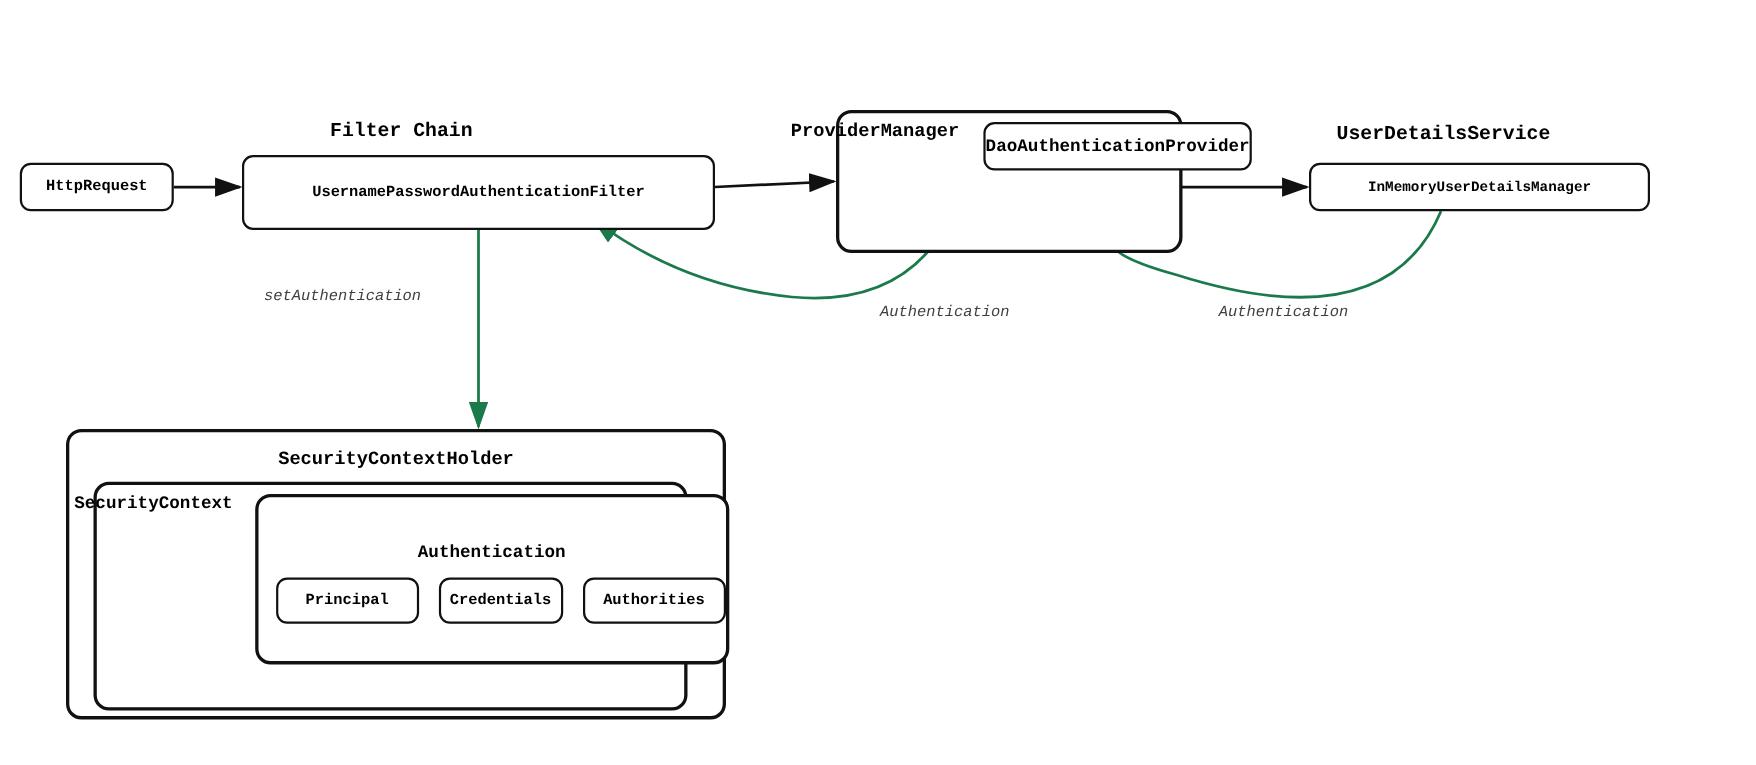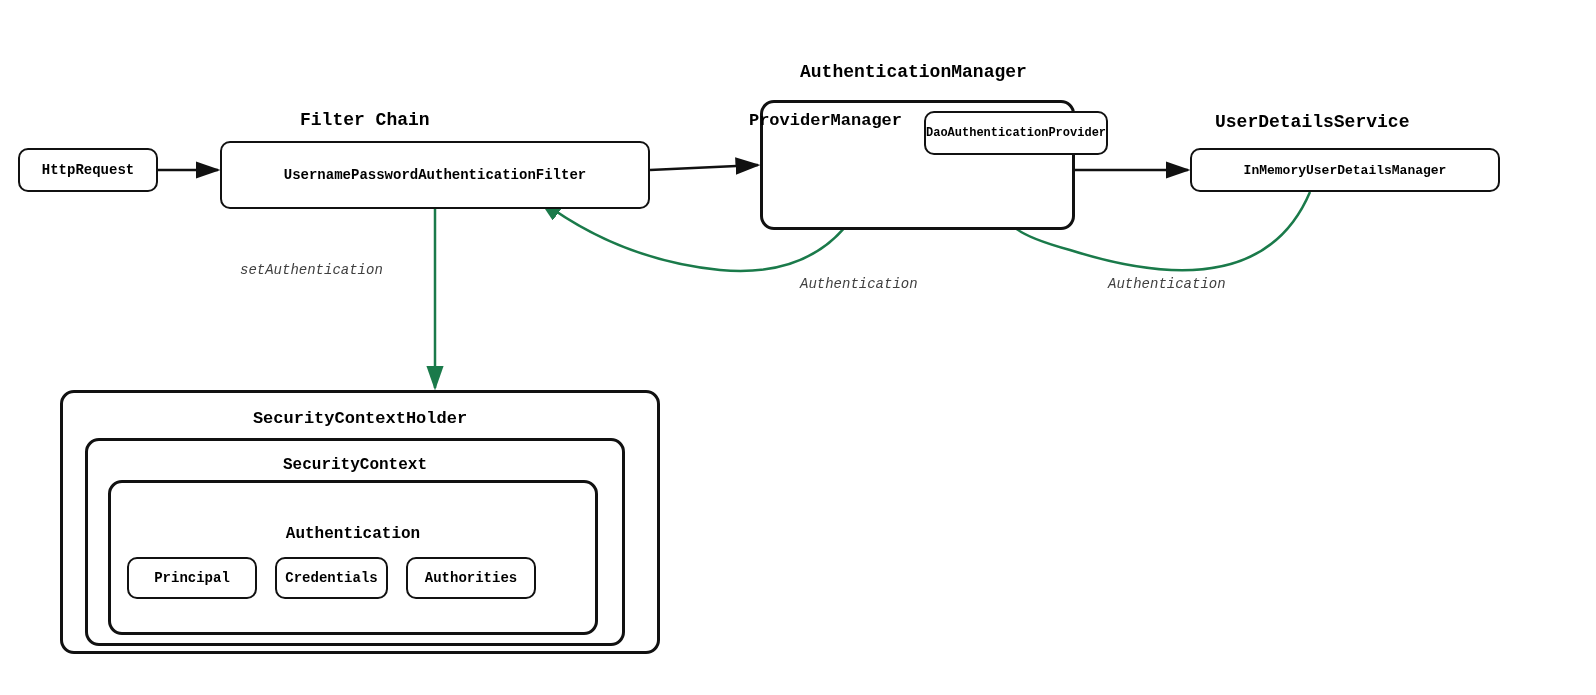--- a/index.html
+++ b/index.html
@@ -83,42 +83,41 @@
 
     <line x1="435" y1="199" x2="435" y2="388" stroke="#1a7a4a" stroke-width="2.5" marker-end="url(#arrowGreen)"></line>
   </svg>
 
   <div class="box" style="left:18px; top:148px; width:140px; height:44px; font-size:14px;">HttpRequest</div>
 
   <div class="label-above" style="left:300px; top:110px;">Filter Chain</div>
 
   <div class="box" style="left:220px; top:141px; width:430px; height:68px; font-size:14px;">UsernamePasswordAuthenticationFilter</div>
 
-  <div class="label-above" style="left:800px; top:62px;">AuthenticationManager</div>
 
   <div class="box box-thick" style="left:760px; top:100px; width:315px; height:130px; align-items:flex-start; padding-top:8px; justify-content:center; flex-direction:row;">
     <span style="font-size:17px; font-weight:700; width:100%; text-align:center; padding-bottom:6px;">ProviderManager</span>
 
-    <div class="box" style="position:relative; left:22px; width:270px; height:44px; font-size:12px; top:0px;">DaoAuthenticationProvider</div>
+    <div class="box" style="position:relative; left:22px; width:270px; height:44px; font-size:16px; top:0px;">DaoAuthenticationProvider</div>
   </div>
 
   <div class="label-above" style="left:1215px; top:112px;">UserDetailsService</div>
 
   <div class="box" style="left:1190px; top:148px; width:310px; height:44px; font-size:13px;">InMemoryUserDetailsManager</div>
 
   <div class="label-arrow" style="left:240px; top:262px;">setAuthentication</div>
 
   <div class="label-arrow" style="left:800px; top:276px;">Authentication</div>
 
   <div class="label-arrow" style="left:1108px; top:276px;">Authentication</div>
 
   <div class="box box-thick" style="left:60px; top:390px; width:600px; height:264px; align-items:flex-start; flex-direction:column; padding-top:10px;">
     <span style="font-size:17px; font-weight:700; width:100%; text-align:center; padding-bottom:10px;">SecurityContextHolder</span>
 
-    <div class="box box-thick" style="position:relative; left:22px; width:540px; height:208px; align-items:flex-start; flex-direction:column; padding-top:8px;">
+    <div class="box box-thick" style="position:relative; left:22px; width:540px; height:208px; align-items:flex-start; flex-direction:row; padding-top:8px;">
       <span style="font-size:16px; font-weight:700; width:100%; text-align:center; padding-bottom:6px;">SecurityContext</span>
 
       <div class="box box-thick" style="position:relative; left:20px; width:490px; height:155px; align-items:flex-start; flex-direction:column; padding-top:8px;">
         <span style="font-size:16px; font-weight:700; width:100%; text-align:center; padding-bottom:10px;">Authentication</span>
 
         <div style="display:flex; flex-direction:row; gap:18px; padding-left:16px; padding-top:4px;">
           <div class="box" style="position:relative; width:130px; height:42px; font-size:14px;">Principal</div>
           <div class="box" style="position:relative; width:113px; height:42px; font-size:14px;">Credentials</div>
           <div class="box" style="position:relative; width:130px; height:42px; font-size:14px;">Authorities</div>
         </div>

